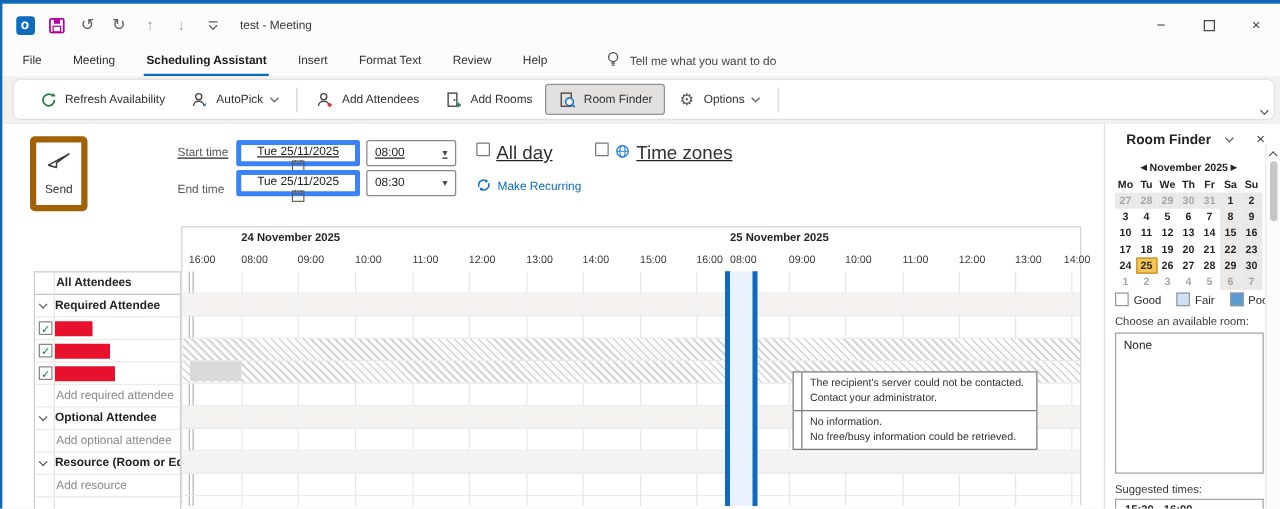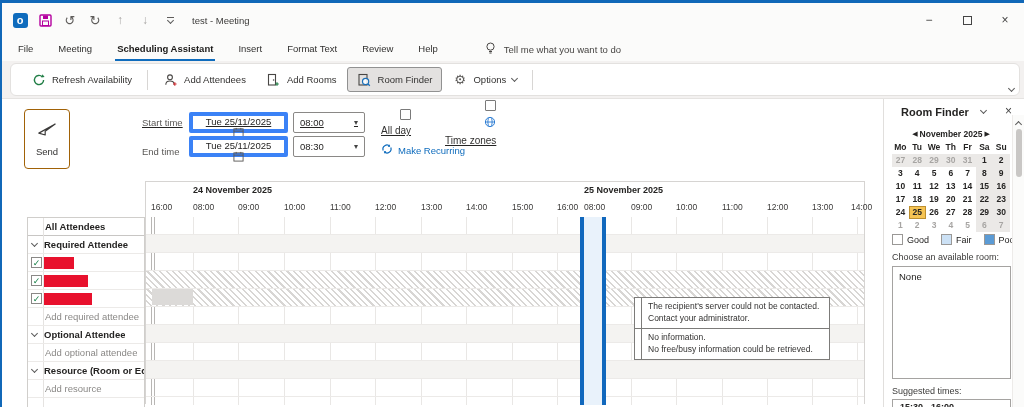--- a/index.html
+++ b/index.html
@@ -27,27 +27,27 @@
   .rbtn.active{background:#e3e1e0;border-color:#919191;}
   .rdiv{width:1px;height:20px;background:#d8d6d4;margin:0 5px;}
   .ricon{width:15px;height:15px;display:inline-flex;align-items:center;justify-content:center;position:relative;}
   .ricon svg{display:block;}
   .ribbon-collapse{position:absolute;right:10px;bottom:7px;}
   .chev{display:inline-block;width:5px;height:5px;border-right:1.3px solid #5a5a5a;border-bottom:1.3px solid #5a5a5a;transform:rotate(45deg);margin-top:-2px;}
   .chev.up{transform:rotate(-135deg);margin-top:3px;}
   
   .content{position:absolute;left:0;top:95px;width:100%;height:312px;background:#fff;border-top:1px solid #e5e3e1;}
   
-  .sendbtn{position:absolute;left:22px;top:10px;width:46px;height:60px;border:1px solid #a16207;border-radius:4px;background:#fff;display:flex;flex-direction:column;align-items:center;justify-content:center;gap:7px;font-size:9.5px;color:#323130;}
+  .sendbtn{position:absolute;left:22px;top:10px;width:46px;height:60px;border:5px solid #a16207;border-radius:4px;background:#fff;display:flex;flex-direction:column;align-items:center;justify-content:center;gap:7px;font-size:9.5px;color:#323130;}
   .frow{position:absolute;left:140px;height:21px;display:flex;align-items:center;font-size:9.5px;}
   .flabel{width:47px;color:#5a5856;}
   .datefield{width:99px;height:21px;border:4px solid #3b82f6;border-radius:2px;display:flex;align-items:center;justify-content:space-between;padding:0 5px;margin-right:5px;background:#fff;flex-direction:column;}
   .timefield{width:72px;height:21px;border:1px solid #8a8886;border-radius:2px;display:flex;align-items:center;justify-content:space-between;padding:0 6px;background:#fff;}
   .dda{font-size:8px;color:#444;}
-  .cbgroup{display:flex;align-items:flex-end;gap:5px;font-size:10px;color:#323130;flex-direction:column;}
+  .cbgroup{display:flex;align-items:flex-start;gap:5px;font-size:15px;color:#323130;}
   .cbbox{width:11px;height:11px;border:1px solid #7a7a7a;background:#fff;border-radius:1px;}
   .linkblue{color:#0f6cbd;display:flex;align-items:center;gap:5px;font-size:9.5px;}
   
   .grid{position:absolute;left:143px;top:82px;width:720px;height:223px;border:1px solid #d6d4d2;border-bottom:none;}
   .dayhdr{position:absolute;top:3px;font-size:9px;font-weight:bold;color:#252423;white-space:nowrap;}
   .tlabel{position:absolute;top:20px;font-size:8.5px;color:#3b3a39;white-space:nowrap;}
   .gbody{position:absolute;left:0;top:35px;width:100%;height:188px;overflow:hidden;background:#fff;}
   .vline{position:absolute;top:0;bottom:0;width:1px;background:#e9e7e5;}
   .dsep{position:absolute;top:0;bottom:0;width:1px;background:#b8b6b4;}
   .grow{position:absolute;left:0;width:100%;height:18px;border-bottom:1px solid #eceae8;}
@@ -168,20 +168,31 @@
   <div class="ribbonwrap">
     <div class="ribbon" id="ribbon-buttons">
         <div class="rbtn">
           <span class="ricon">
             <svg width="14" height="14" viewBox="0 0 14 14">
               <path d="M11.6 7a4.6 4.6 0 1 1-1.4-3.3" fill="none" stroke="#217e46" stroke-width="1.4"></path>
               <path d="M10.4 1.2 12.6 4 9.4 4.4 Z" fill="#217e46"></path>
             </svg>
           </span>
           <span>Refresh Availability</span>
+        </div>
+        <div class="rbtn">
+          <span class="ricon">
+            <svg width="14" height="14" viewBox="0 0 14 14">
+              <circle cx="6" cy="4.3" r="2.4" fill="none" stroke="#484644" stroke-width="1.1"></circle>
+              <path d="M1.8 11.8c0-2.4 1.9-3.8 4.2-3.8s4.2 1.4 4.2 3.8" fill="none" stroke="#484644" stroke-width="1.1"></path>
+              <path d="M9.2 11l3-1.6-1 3z" fill="#2b7cd3"></path>
+            </svg>
+          </span>
+          <span>AutoPick</span>
+          <span class="chev"></span>
         </div>
         <div class="rdiv"></div>
         <div class="rbtn">
           <span class="ricon">
             <svg width="14" height="14" viewBox="0 0 14 14">
               <circle cx="6" cy="4.3" r="2.4" fill="none" stroke="#484644" stroke-width="1.1"></circle>
               <path d="M1.8 11.8c0-2.4 1.9-3.8 4.2-3.8s4.2 1.4 4.2 3.8" fill="none" stroke="#484644" stroke-width="1.1"></path>
               <path d="M10.8 9.2v3.6M9 11h3.6" stroke="#d13438" stroke-width="1.2"></path>
             </svg>
           </span>

